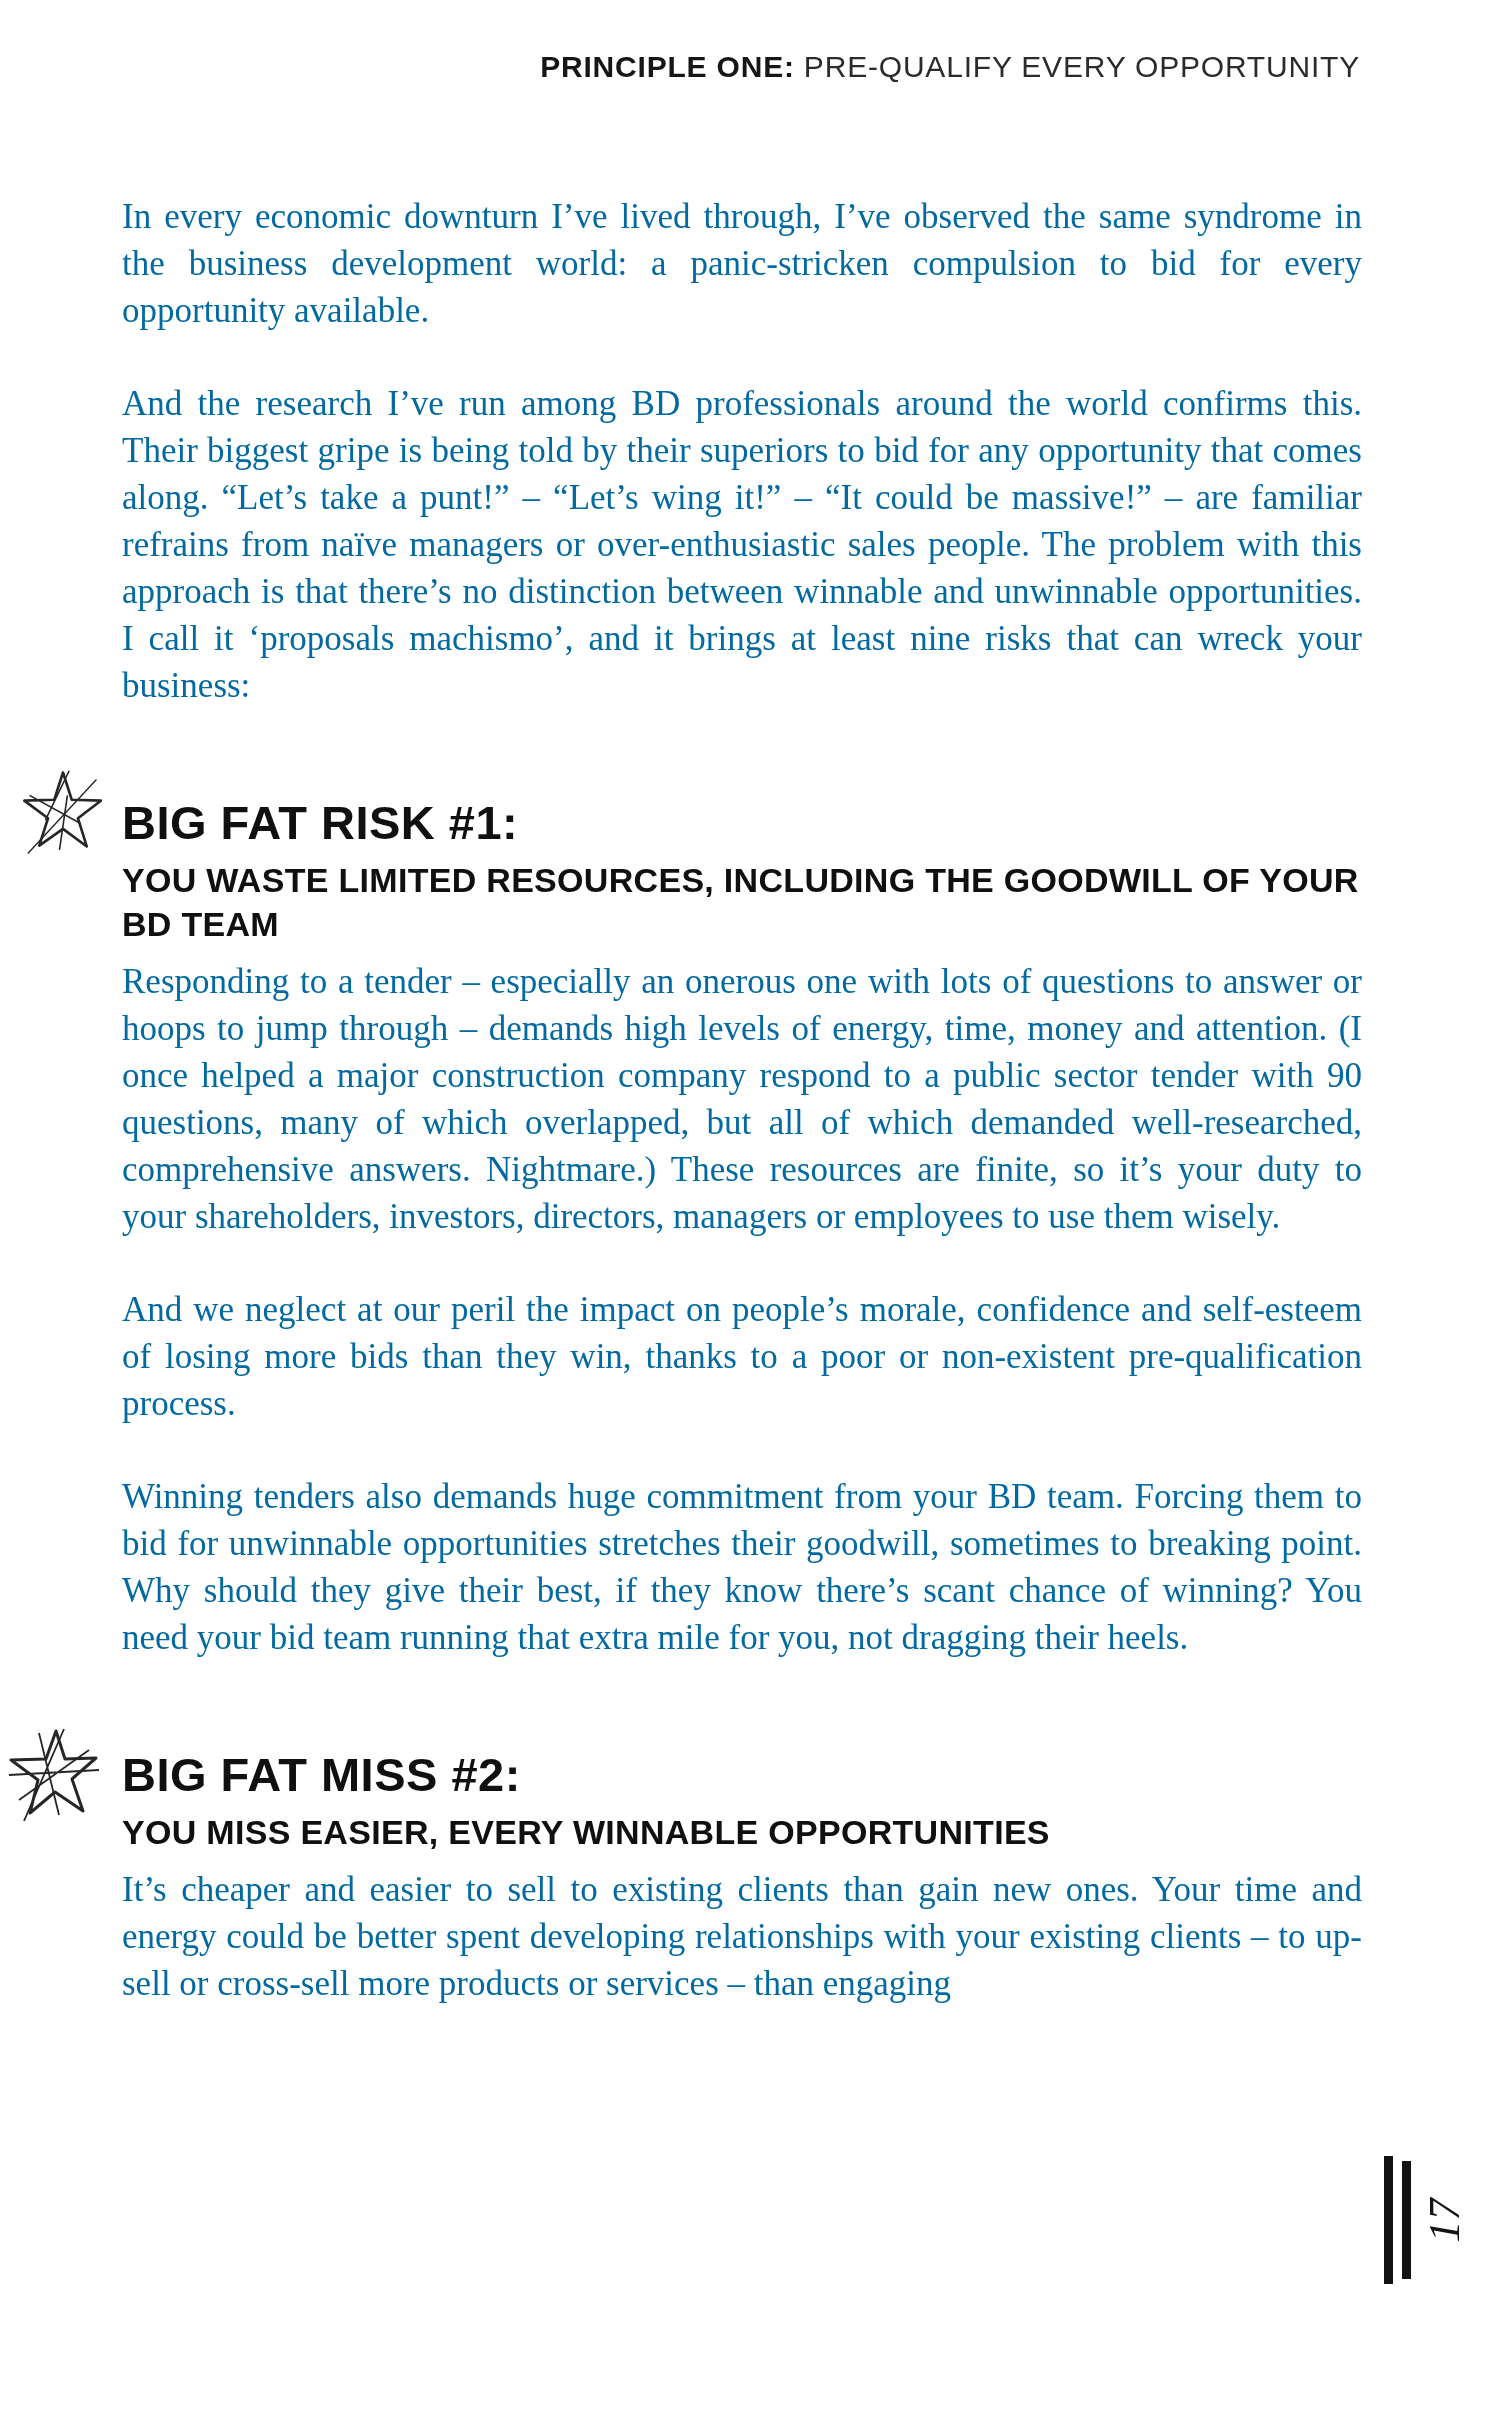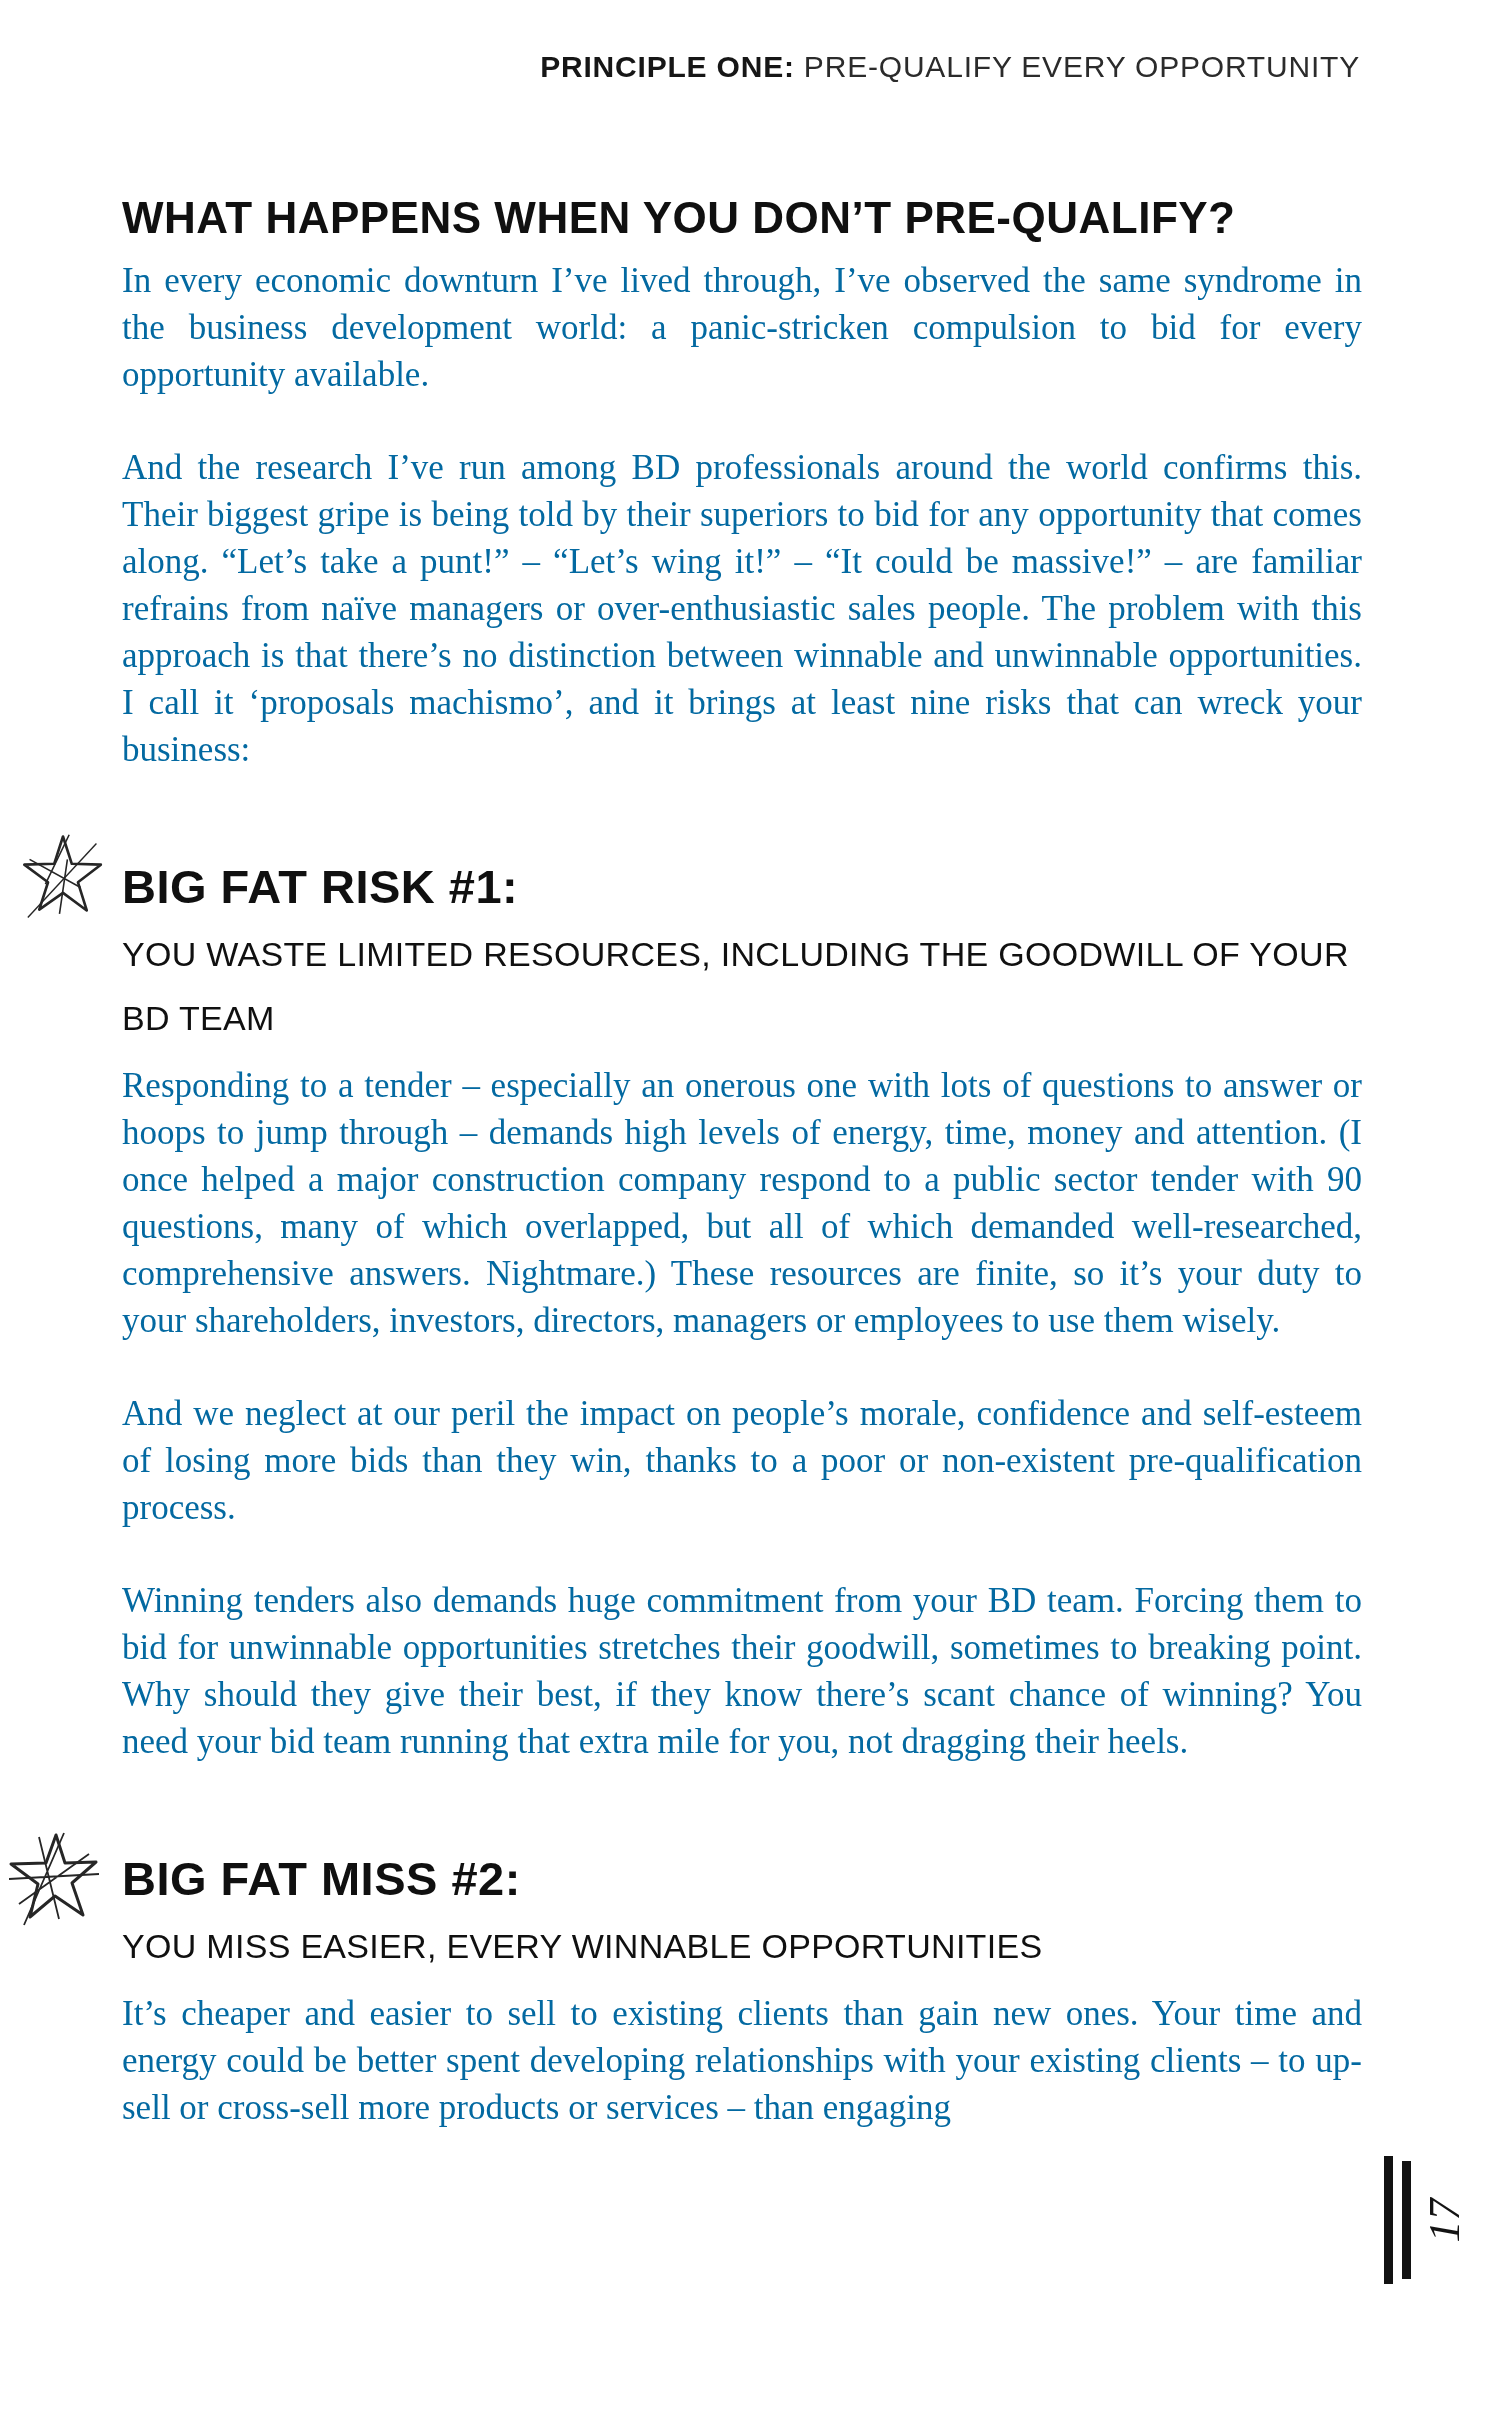--- a/index.html
+++ b/index.html
@@ -58,23 +58,23 @@
     font-family: "Liberation Sans", "DejaVu Sans", sans-serif;
     font-weight: 700;
     font-size: 47px;
     letter-spacing: 0.5px;
     color: #101010;
     margin-bottom: 8px;
   }
 
   .risk-subheading {
     font-family: "Liberation Sans", "DejaVu Sans", sans-serif;
-    font-weight: 400;
+    font-weight: 700;
     font-size: 34px;
-    line-height: 64px;
+    line-height: 44px;
     letter-spacing: 0.3px;
     color: #101010;
     margin-bottom: 12px;
   }
 
   .star {
     position: absolute;
     display: block;
   }
   .star-1 { left: -103px; top: -28px; width: 88px; height: 92px; }
@@ -103,21 +103,20 @@
 </style>
 </head>
 <body>
 
 <div class="page">
 
   <div class="running-header"><span class="rh-bold">PRINCIPLE ONE:</span><span> PRE-QUALIFY EVERY OPPORTUNITY</span></div>
 
   <div class="content">
 
-    <h1 class="main-heading">WHAT HAPPENS WHEN YOU DON’T PRE-QUALIFY?</h1>
 
     <p class="body-para">In every economic downturn I’ve lived through, I’ve observed the same syndrome in the business development world: a panic-stricken compulsion to bid for every opportunity available.</p>
     <p class="body-para">And the research I’ve run among BD professionals around the world confirms this. Their biggest gripe is being told by their superiors to bid for any opportunity that comes along. “Let’s take a punt!” – “Let’s wing it!” – “It could be massive!” – are familiar refrains from naïve managers or over-enthusiastic sales people. The problem with this approach is that there’s no distinction between winnable and unwinnable opportunities. I call it ‘proposals machismo’, and it brings at least nine risks that can wreck your business:</p>
 
     <section class="risk-section">
       <span class="star star-1">
         <svg width="100%" height="100%" viewBox="0 0 100 100" fill="none" xmlns="http://www.w3.org/2000/svg">
           <path d="M50 4 L60 35 L93 36 L67 56 L77 88 L50 68 L23 87 L33 56 L6 36 L40 35 Z" stroke="#262626" stroke-width="3" stroke-linejoin="round"></path>
           <path d="M57 2 L30 58 M12 30 L70 62 M46 92 L55 30" stroke="#262626" stroke-width="1.8"></path>
           <path d="M10 96 L88 12" stroke="#262626" stroke-width="1.6"></path>

